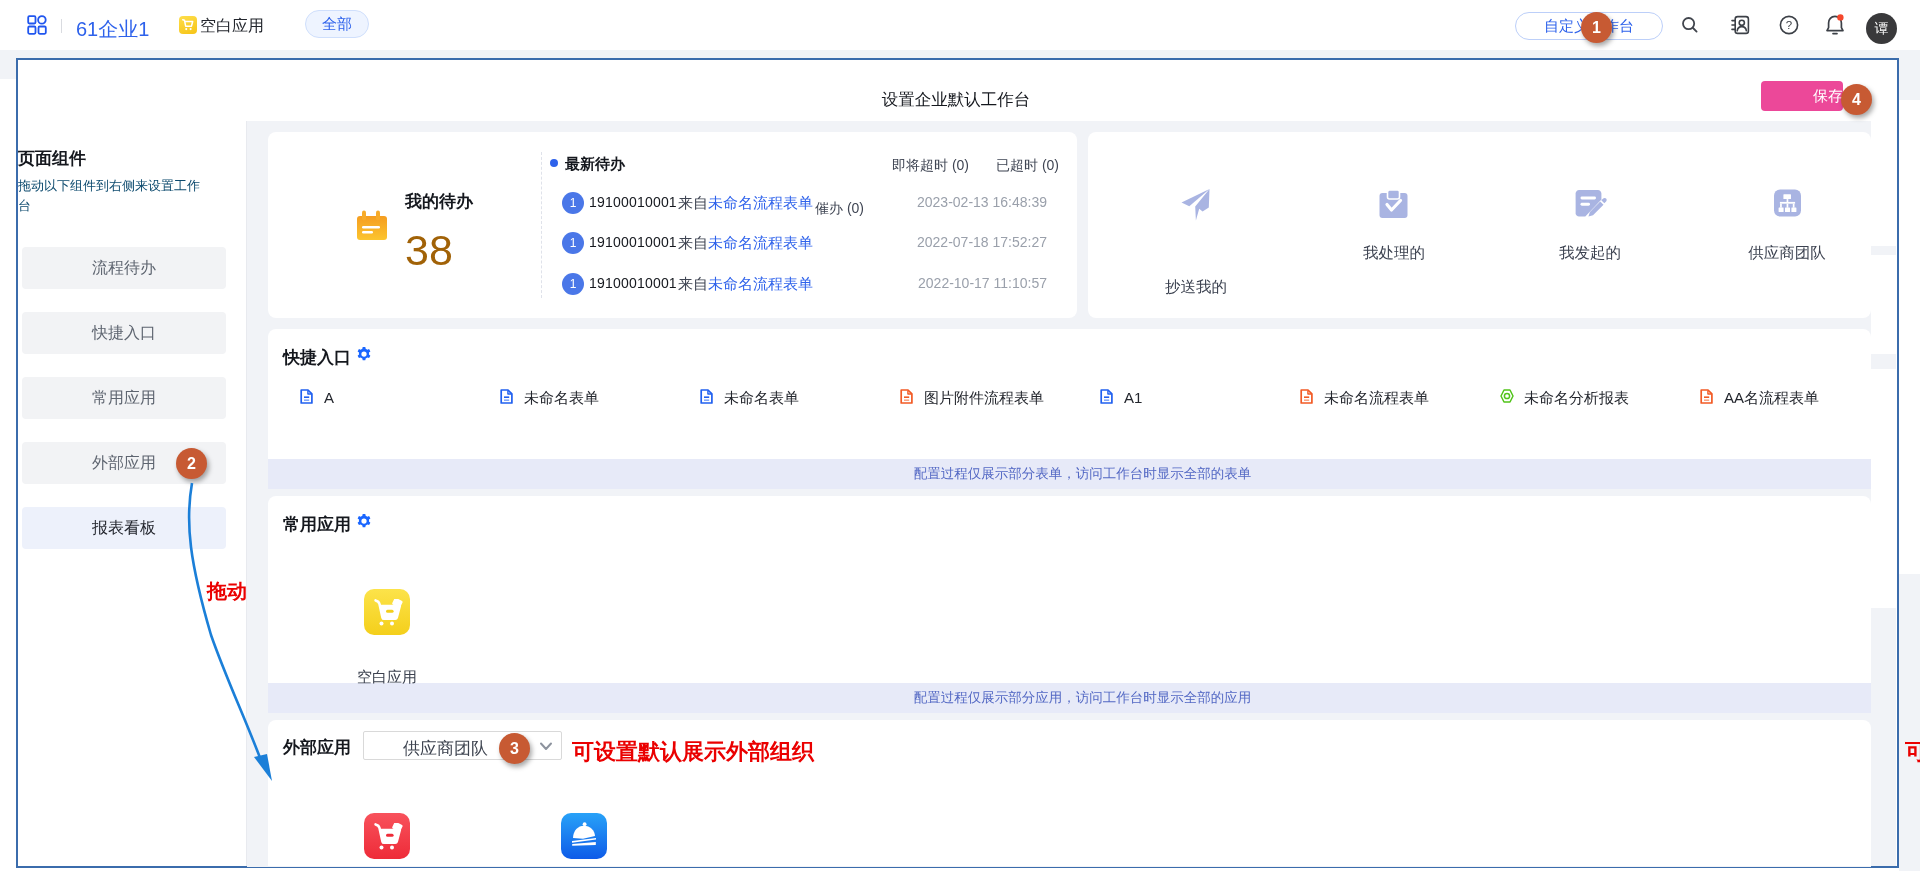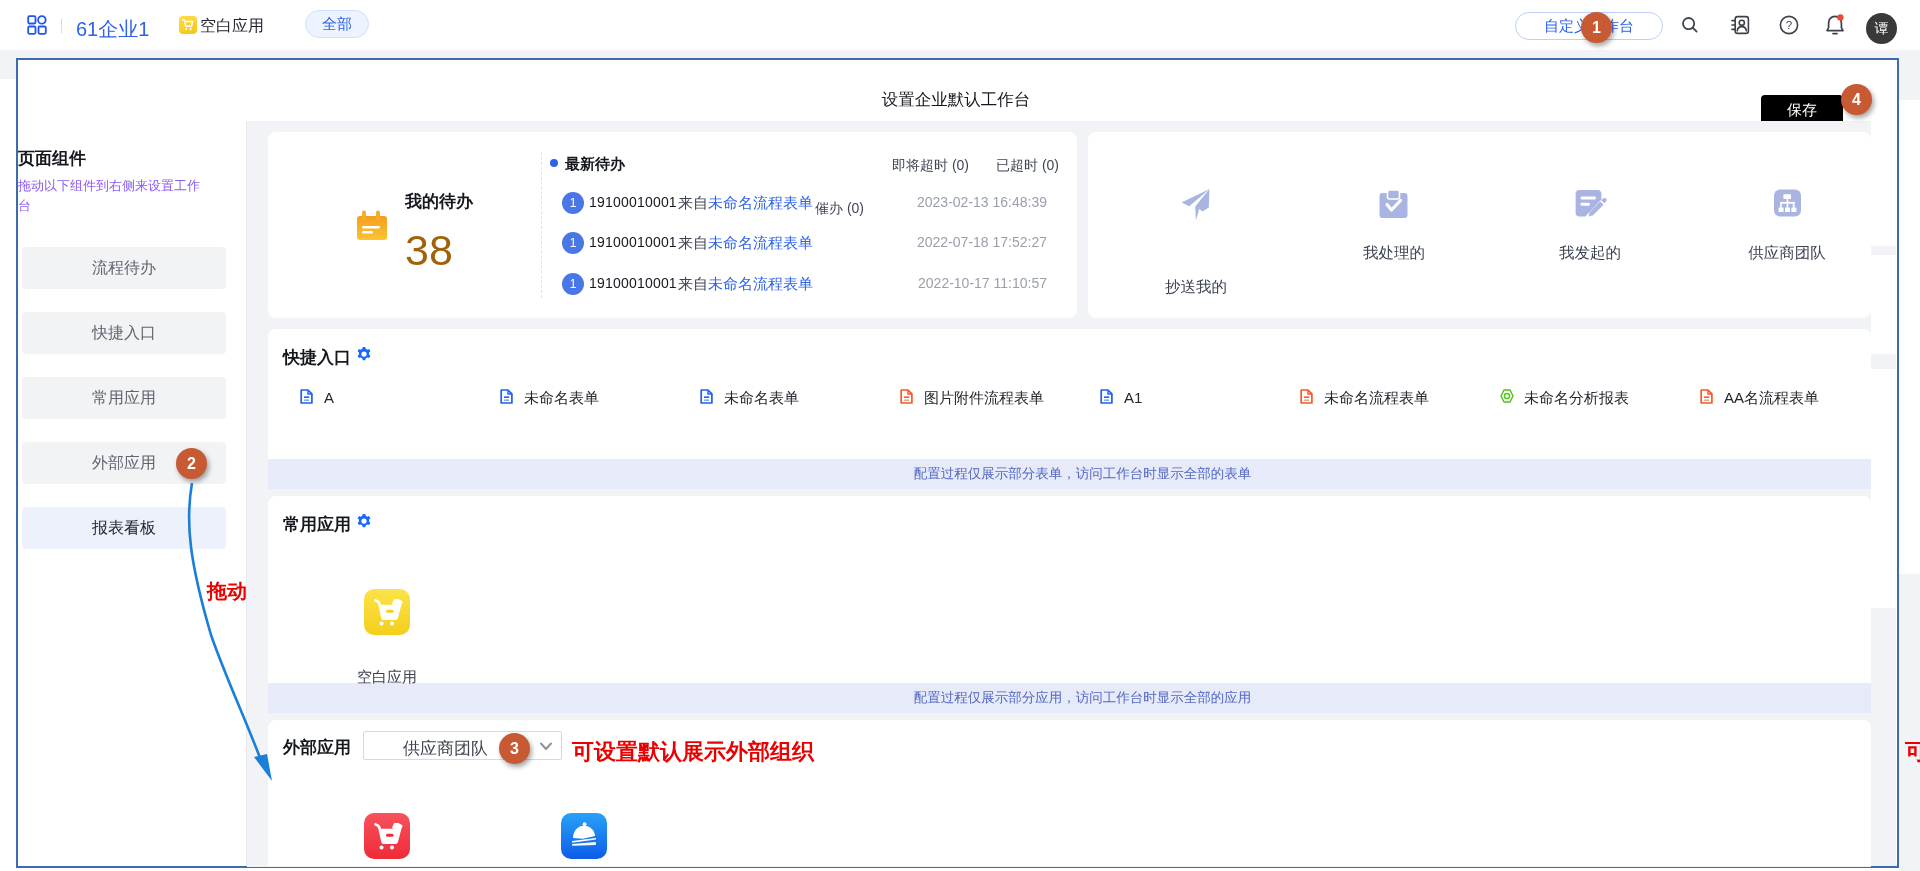--- a/index.html
+++ b/index.html
@@ -60,25 +60,25 @@
 <svg class="abs" style="left:1824px;top:14px" width="22" height="23" viewBox="0 0 22 23">
   <path d="M11 2.4 C7 2.4 4.6 5.4 4.6 9 L4.6 13.6 L3 16.6 L19 16.6 L17.4 13.6 L17.4 9 C17.4 5.4 15 2.4 11 2.4 Z" fill="none" stroke="#3c4047" stroke-width="1.7" stroke-linejoin="round"></path>
   <line x1="9" y1="19.6" x2="13" y2="19.6" stroke="#3c4047" stroke-width="1.7" stroke-linecap="round"></line>
   <circle cx="16.4" cy="3.4" r="3.2" fill="#f5472c"></circle>
 </svg>
 <div class="abs" style="left:1866px;top:13px;width:31px;height:31px;border-radius:50%;background:#39393b;color:#fff;font-size:14px;text-align:center;line-height:31px;">谭</div>
 
 <div class="abs" style="left:16px;top:58px;width:1883px;height:810px;background:#fff;border:2px solid #3b6cac;"></div>
 
 <div class="abs" style="left:756px;top:89px;width:400px;font-size:16.5px;color:#15181e;text-align:center;">设置企业默认工作台</div>
-<div class="abs" style="left:1761px;top:95px;width:82px;height:30px;background:#000000;border-radius:4px;color:#fff;font-size:15px;text-align:center;line-height:30px;">保存</div>
+<div class="abs" style="left:1761px;top:81px;width:82px;height:30px;background:#ec4899;border-radius:4px;color:#fff;font-size:15px;text-align:right;line-height:30px;">保存</div>
 
 <div class="abs" style="left:246px;top:121px;width:1px;height:745px;background:#e8eaef;"></div>
 <div class="abs" style="left:18px;top:147px;font-size:17px;font-weight:bold;color:#15181e;">页面组件</div>
-<div class="abs" style="left:18px;top:176px;width:192px;font-size:13px;color:#8b5cf6;line-height:20px;">拖动以下组件到右侧来设置工作台</div>
+<div class="abs" style="left:18px;top:176px;width:192px;font-size:13px;color:#0c4a6e;line-height:20px;">拖动以下组件到右侧来设置工作台</div>
 <div class="abs sbtn" style="left:22px;top:247px;">流程待办</div>
 <div class="abs sbtn" style="left:22px;top:312px;">快捷入口</div>
 <div class="abs sbtn" style="left:22px;top:377px;">常用应用</div>
 <div class="abs sbtn" style="left:22px;top:442px;">外部应用</div>
 <div class="abs sbtn sel" style="left:22px;top:507px;">报表看板</div>
 <style>
  .sbtn { width:204px;height:42px;background:#f2f3f5;border-radius:4px;font-size:16px;color:#5e6570;text-align:center;line-height:42px; }
  .sel { background:#edf1fb;color:#23262e; }
 </style>
 

